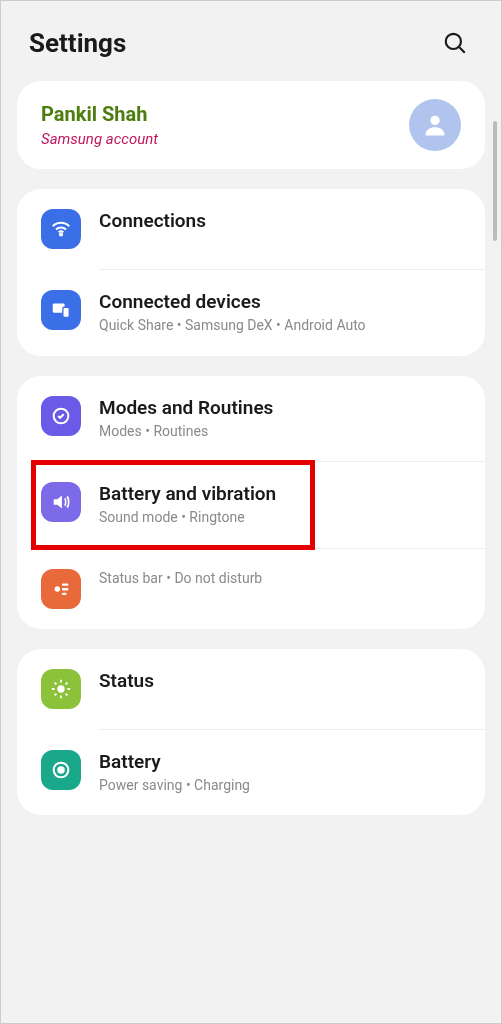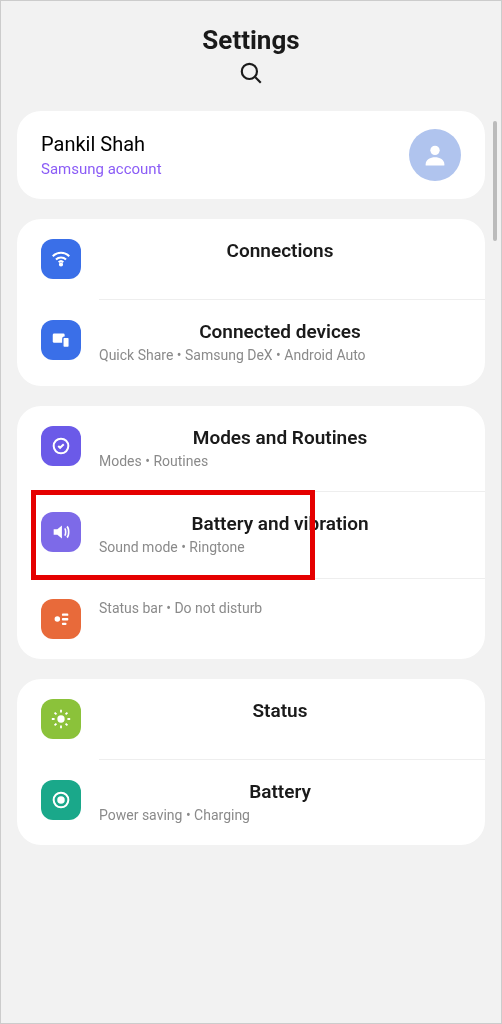--- a/index.html
+++ b/index.html
@@ -10,21 +10,20 @@
       height: 1024px;
       border: 1px solid #ccc;
       position: relative;
       overflow: hidden;
     }
     .header {
       display: flex;
       justify-content: space-between;
       align-items: center;
       padding: 24px 28px 20px 28px;
-      flex-direction: column;
     }
     .header-title {
       font-size: 26px;
       font-weight: 700;
       color: #1a1a1a;
     }
     .search-btn {
       width: 36px;
       height: 36px;
       display: flex;
@@ -40,27 +39,28 @@
     }
     .account-card {
       padding: 18px 24px;
       display: flex;
       align-items: center;
       justify-content: space-between;
       cursor: pointer;
     }
     .account-text .name {
       font-size: 20px;
-      font-weight: 400;
-      color: #000000;
+      font-weight: 700;
+      color: #4d7c0f;
       margin-bottom: 4px;
     }
     .account-text .sub {
       font-size: 15px;
-      color: #8b5cf6;
+      color: #be185d;
+      font-style: italic;
     }
     .avatar {
       width: 52px;
       height: 52px;
       border-radius: 50%;
       background: #b0c4ee;
       display: flex;
       align-items: center;
       justify-content: center;
     }
@@ -82,21 +82,20 @@
       flex-shrink: 0;
     }
     .settings-item .text-wrap {
       flex: 1;
     }
     .settings-item .title {
       font-size: 19px;
       font-weight: 600;
       color: #1a1a1a;
       margin-bottom: 3px;
-      text-align: center;
     }
     .settings-item .sub {
       font-size: 14px;
       color: #8a8a8a;
       line-height: 1.4;
     }
     .divider {
       height: 1px;
       background: #eee;
       margin-left: 82px;

